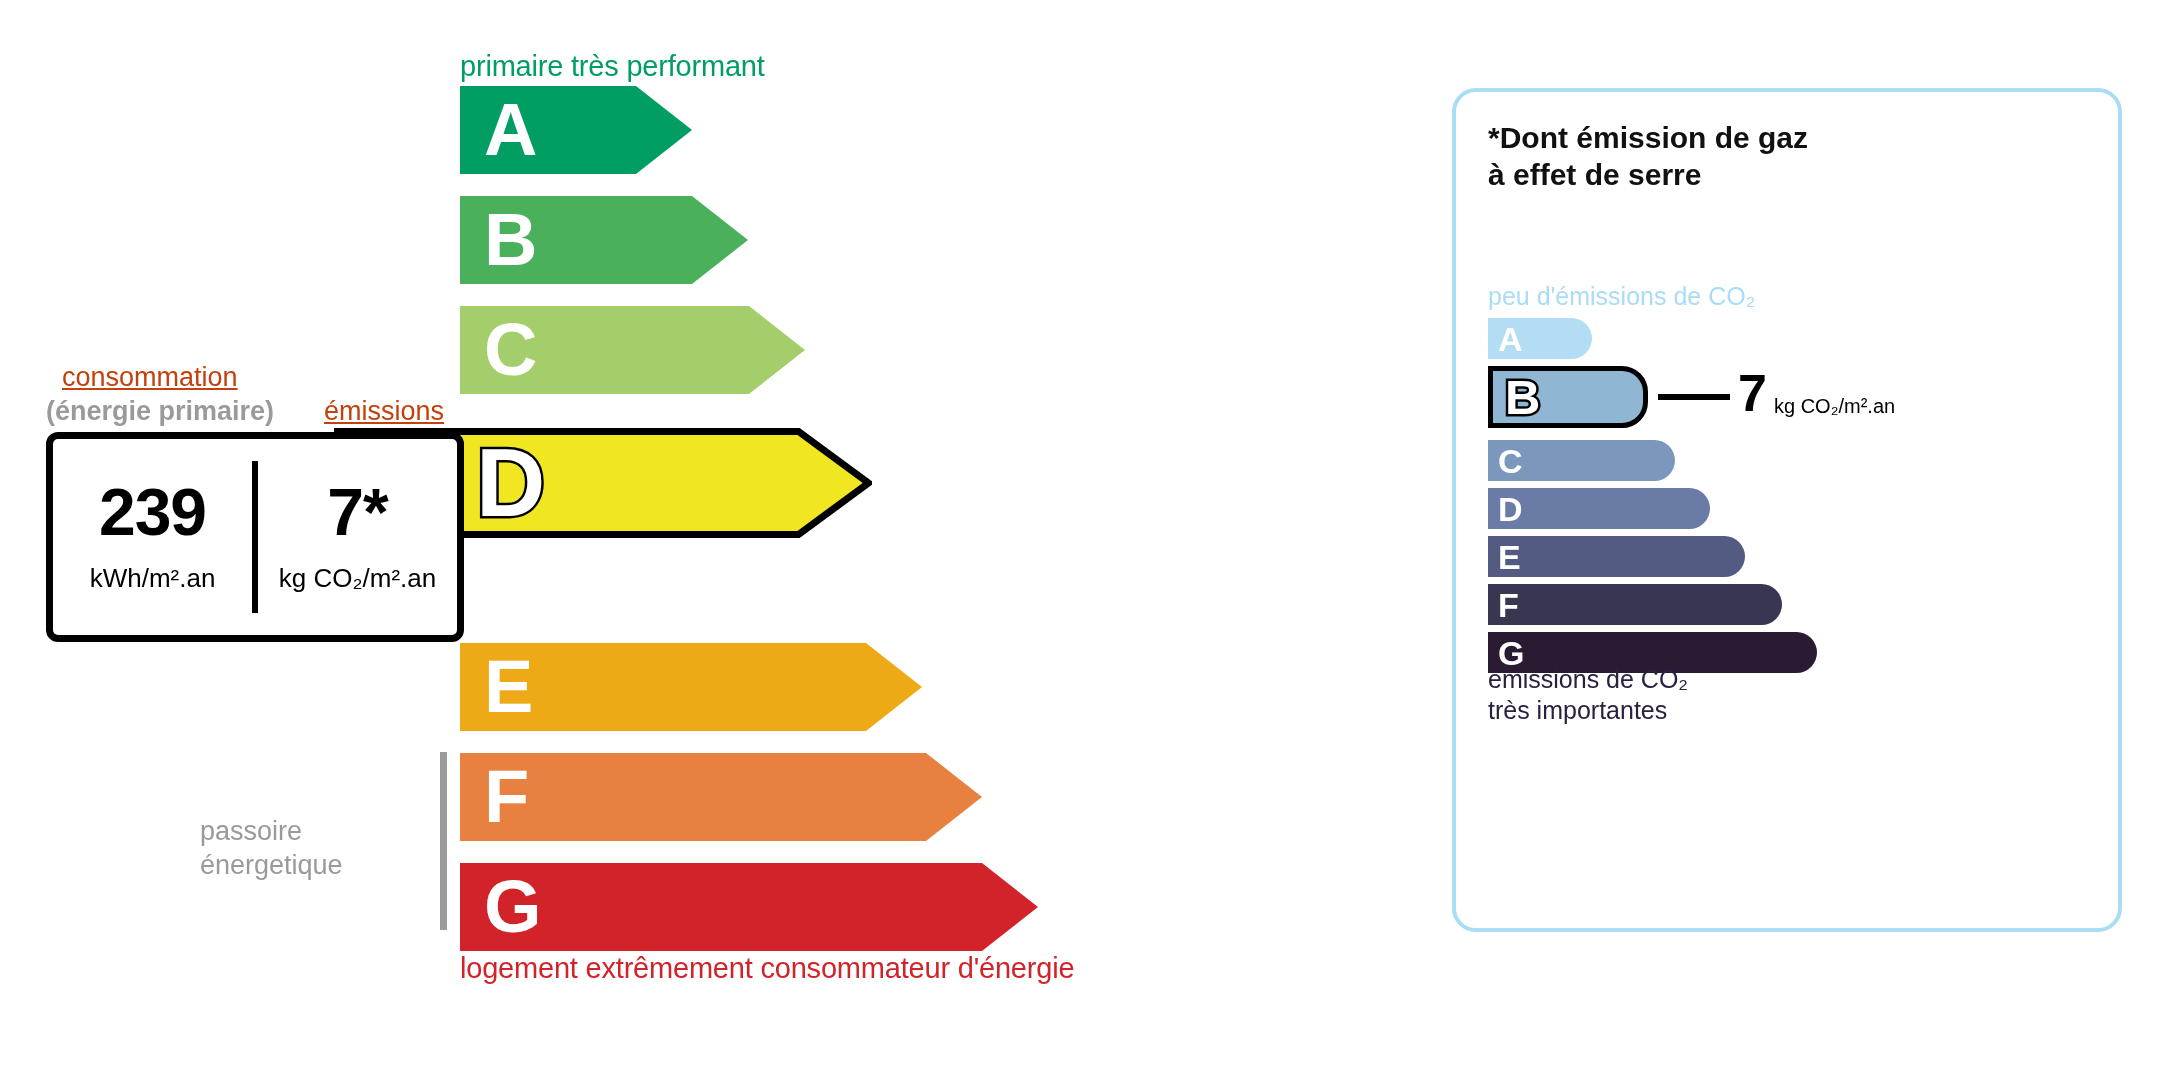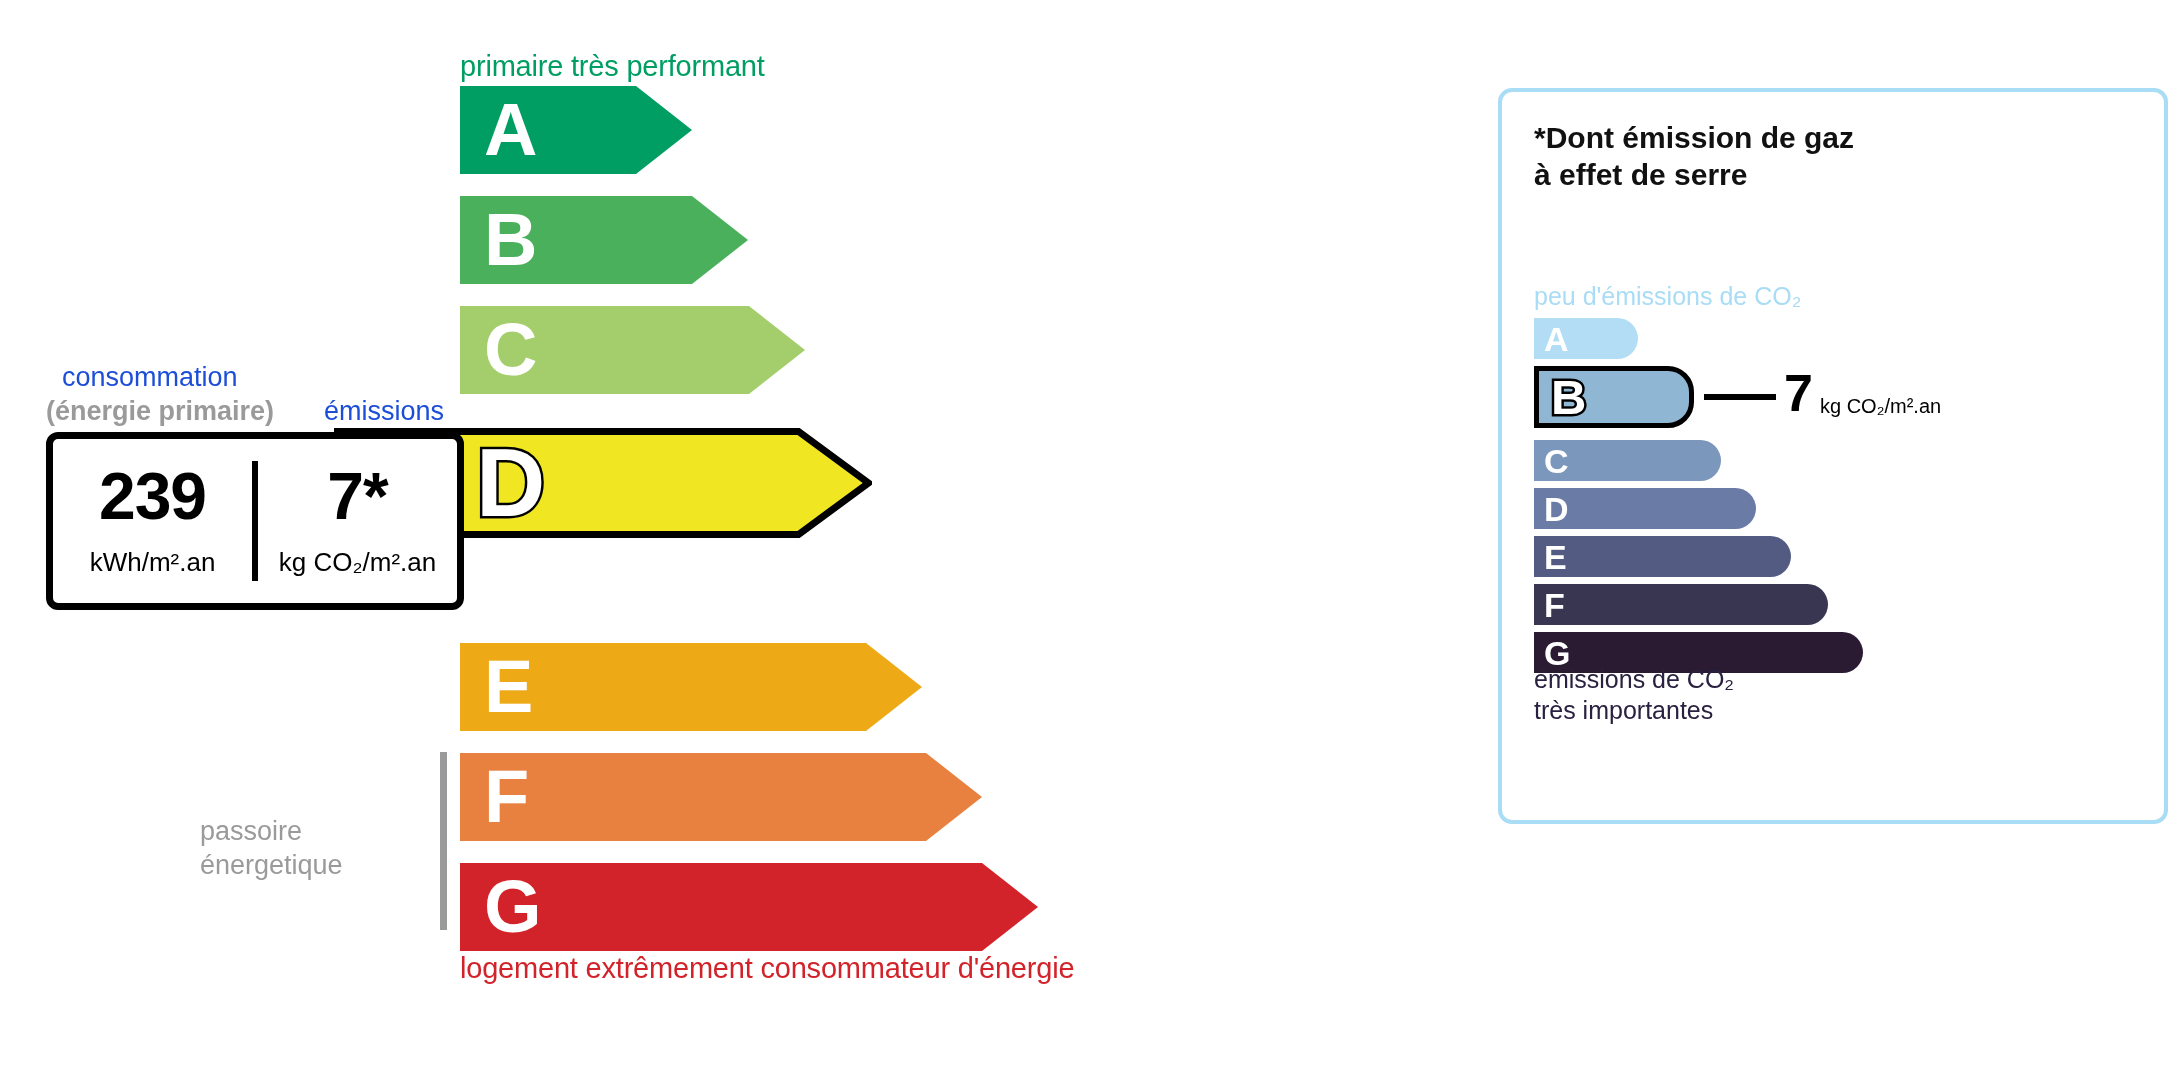--- a/index.html
+++ b/index.html
@@ -63,21 +63,21 @@
   .bar.current .bar-letter {
     color: #ffffff;
     -webkit-text-stroke: 5px #000000;
     paint-order: stroke fill;
   }
 
   
   #value-box {
     position: absolute;
     left: 46px; top: 432px;
-    width: 418px; height: 178px;
+    width: 418px; height: 210px;
     border: 7px solid #000000;
     border-radius: 12px;
     background: #ffffff;
     box-sizing: border-box;
     display: flex;
     z-index: 5;
   }
   #value-box .cell {
     flex: 1 1 0;
     display: flex;
@@ -100,22 +100,23 @@
   }
   .unit {
     font-size: 26px;
     color: #000000;
     margin-top: 18px;
     white-space: nowrap;
   }
   .header-label {
     position: absolute;
     font-size: 27px;
-    color: #1d4ed8;
-    white-space: nowrap;
+    color: #c2410c;
+    white-space: nowrap;
+    text-decoration: underline;
   }
   .header-sub {
     position: absolute;
     font-size: 27px;
     color: #9a9a9a;
     white-space: nowrap;
   }
   #final-energy {
     position: absolute;
     left: 62px; top: 624px;
@@ -136,26 +137,25 @@
     position: absolute;
     left: 440px; top: 752px;
     width: 7px; height: 178px;
     background: #9a9a9a;
   }
 
   
   #co2-panel {
     position: absolute;
     left: 1452px; top: 88px;
-    width: 670px; height: 736px;
+    width: 670px; height: 844px;
     border: 4px solid #A9DCF5;
-    border-radius: 14px;
+    border-radius: 24px;
     background: #ffffff;
     box-sizing: border-box;
-    margin-left: 46px;
   }
   #co2-title {
     position: absolute;
     left: 32px; top: 28px;
     font-size: 30px;
     font-weight: bold;
     color: #111111;
     line-height: 1.22;
     white-space: pre-line;
   }

